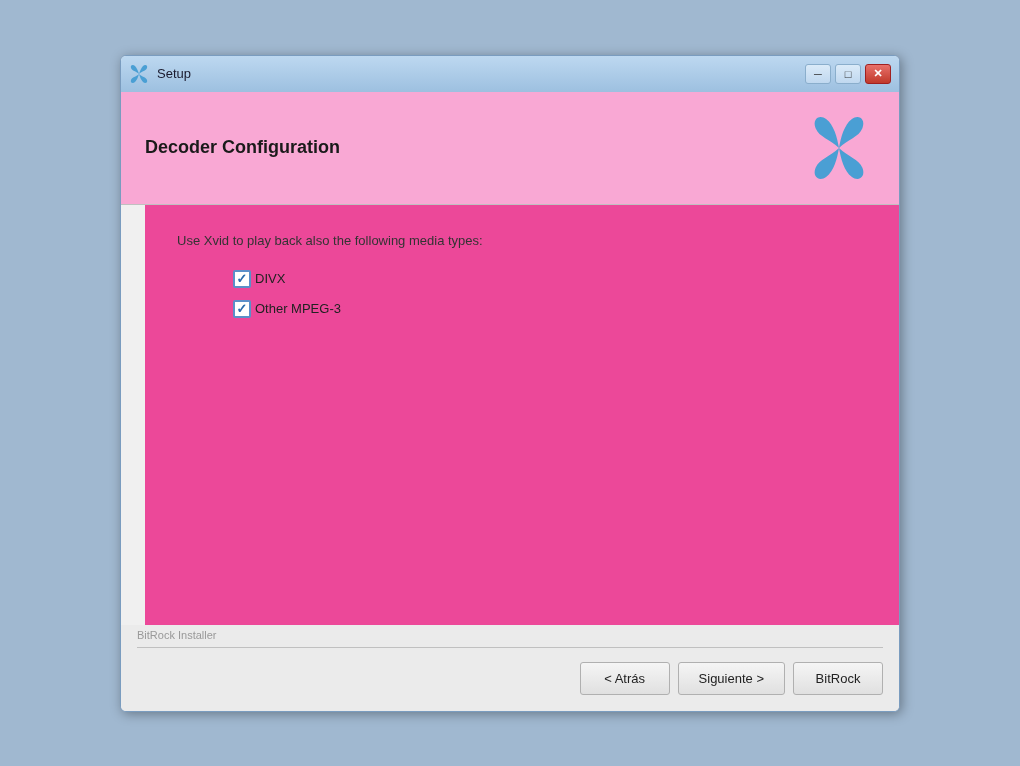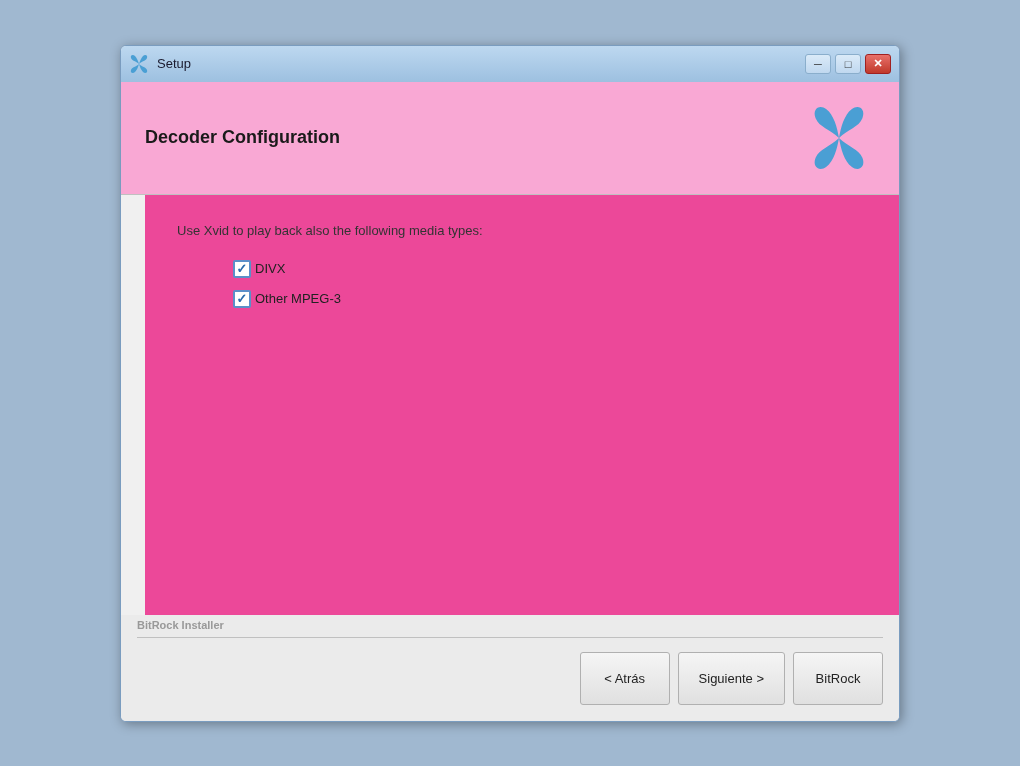--- a/index.html
+++ b/index.html
@@ -154,37 +154,36 @@
     .footer-section {
       background: #ebebeb;
       padding: 0 16px 16px 16px;
     }
 
     .bitrock-label {
       font-size: 11px;
       color: #999;
       margin-bottom: 6px;
       padding-top: 4px;
-      font-weight: bold;
     }
 
     .footer-divider {
       height: 1px;
       background: #c0c0c0;
       margin-bottom: 14px;
     }
 
     .footer-buttons {
       display: flex;
       justify-content: flex-end;
       gap: 8px;
     }
 
     .footer-btn {
-      padding: 18px 20px;
+      padding: 8px 20px;
       font-size: 13px;
       font-family: 'Segoe UI', Tahoma, sans-serif;
       background: linear-gradient(to bottom, #f5f5f5, #e0e0e0);
       border: 1px solid #b0b0b0;
       border-radius: 3px;
       cursor: pointer;
       color: #222;
       min-width: 90px;
     }
   </style>

